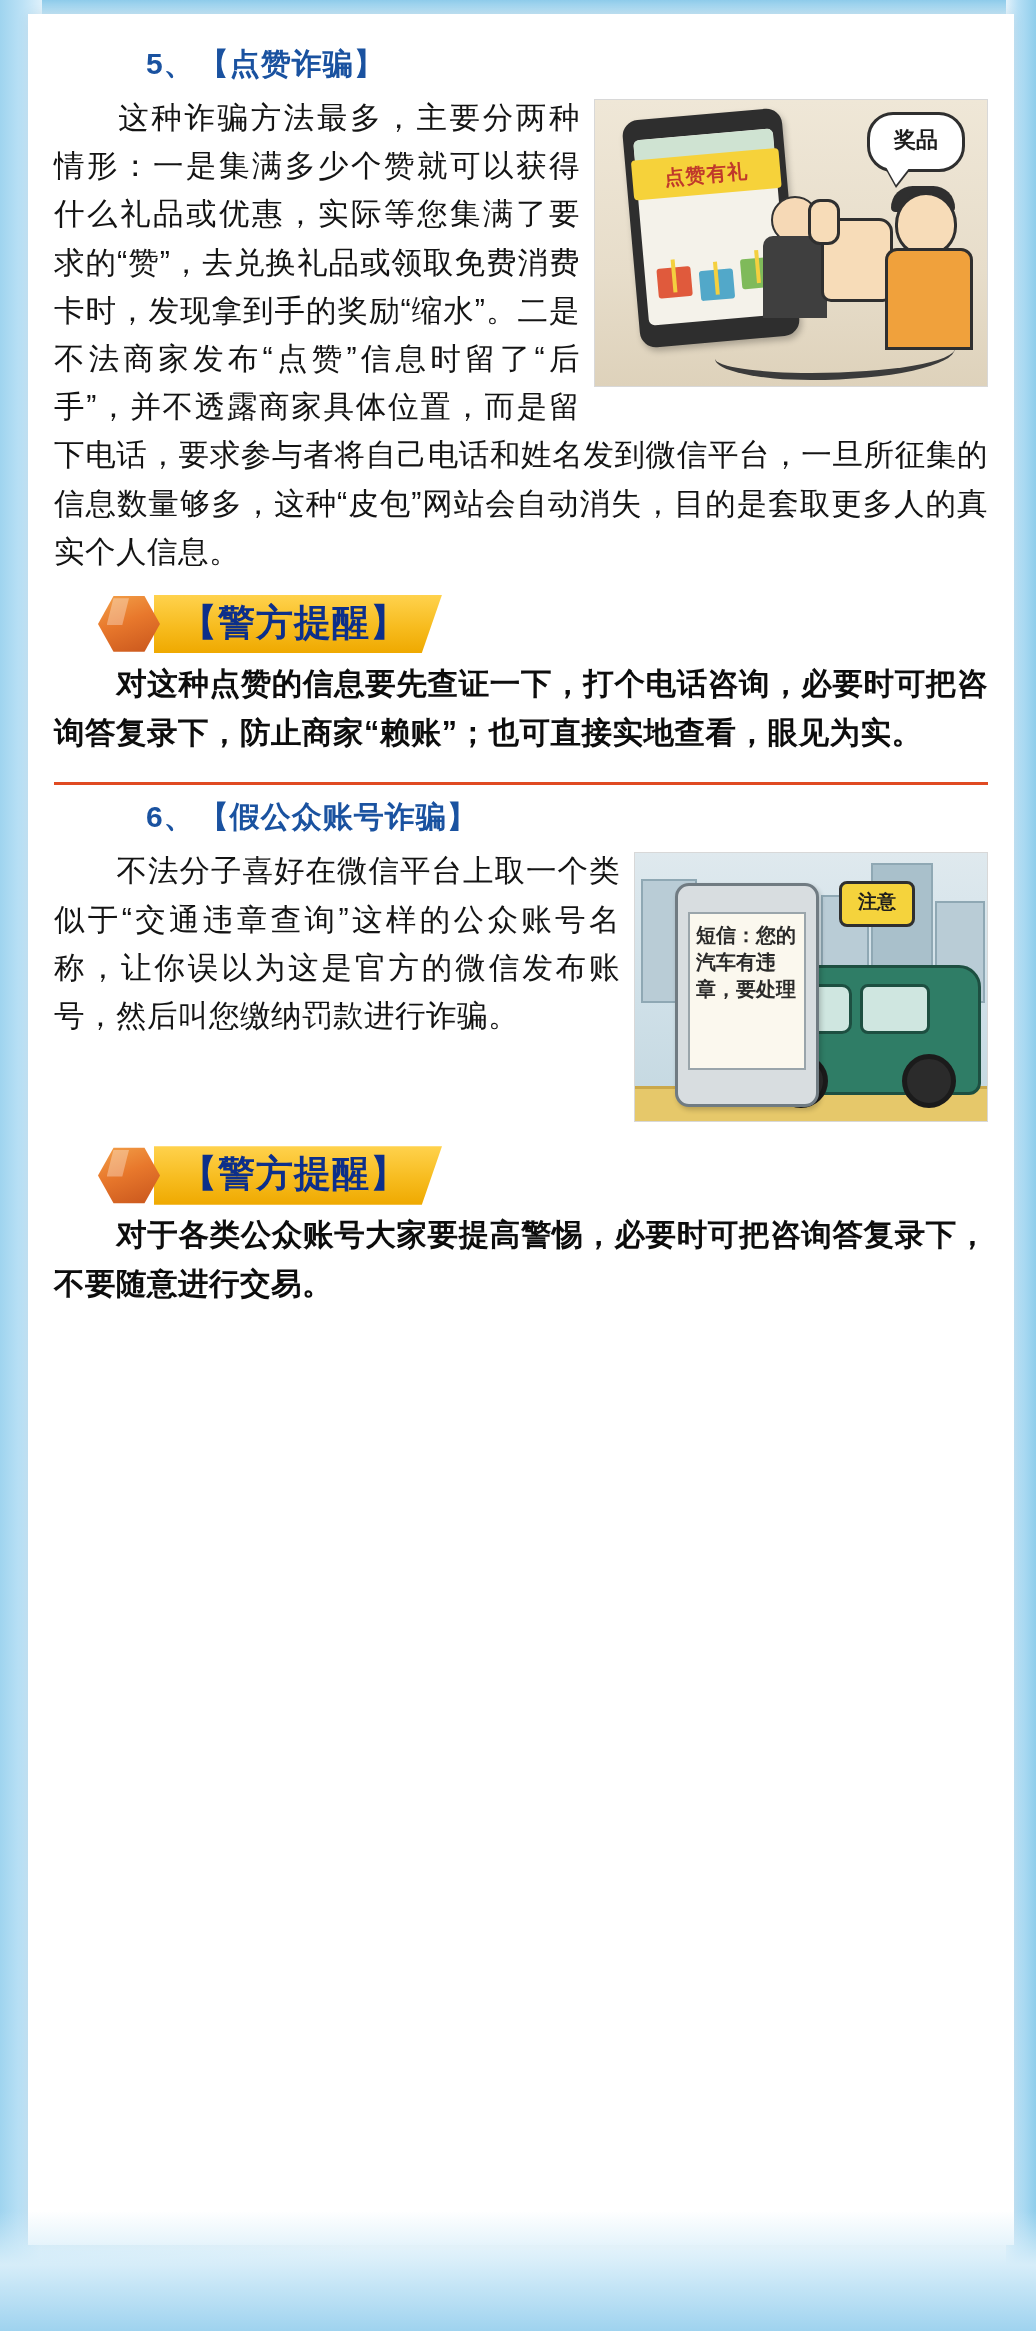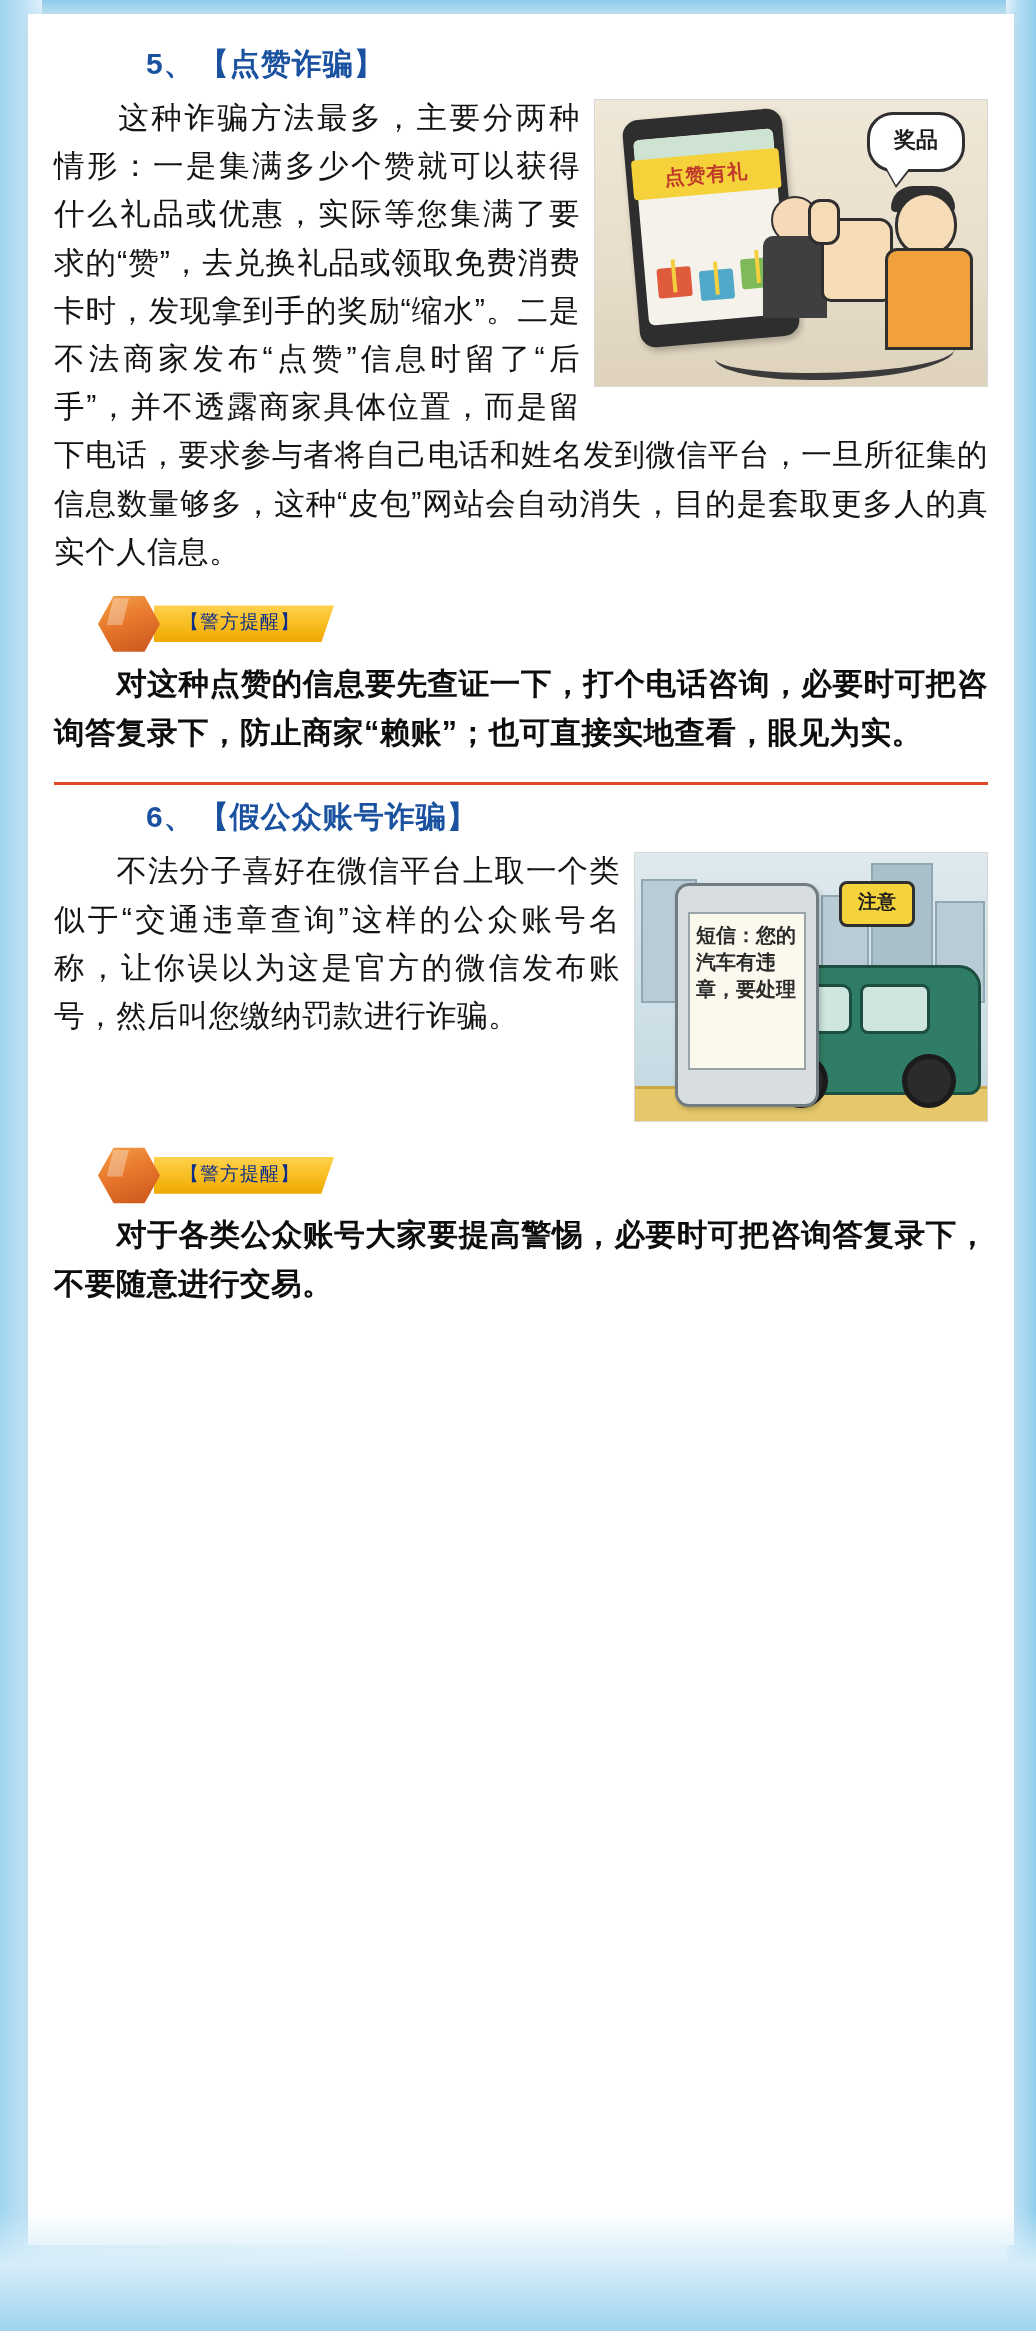--- a/index.html
+++ b/index.html
@@ -135,22 +135,22 @@
     left: 14%;
     top: 6%;
     width: 36%;
     height: 46%;
     background: rgba(255,255,255,0.32);
     clip-path: polygon(30% 0%, 100% 0%, 70% 100%, 0% 100%);
   }
   .banner {
     background: linear-gradient(180deg, #ffd24d 0%, #f7bc1f 55%, #efa900 100%);
     color: #0d2f8a;
-    font-size: 19px;
-    font-weight: normal;
+    font-size: 37px;
+    font-weight: bold;
     letter-spacing: 1px;
     padding: 6px 34px 8px 26px;
     line-height: 1.2;
     clip-path: polygon(0% 0%, 100% 0%, 93% 100%, 0% 100%);
   }
   .bold-para {
     font-size: 30.5px;
     line-height: 1.6;
     font-weight: bold;
     color: #0d0d0d;

